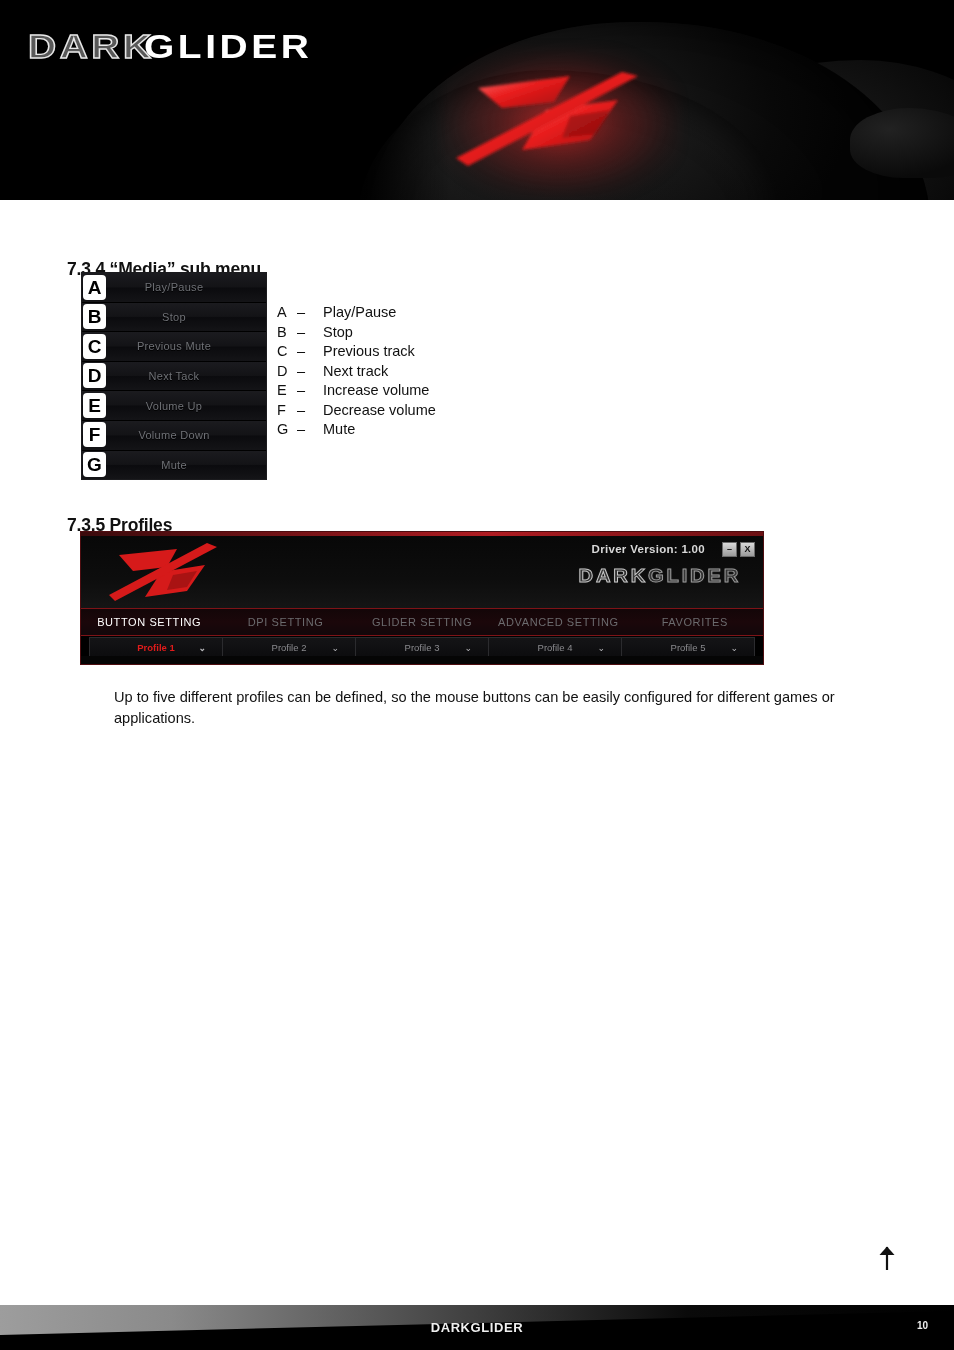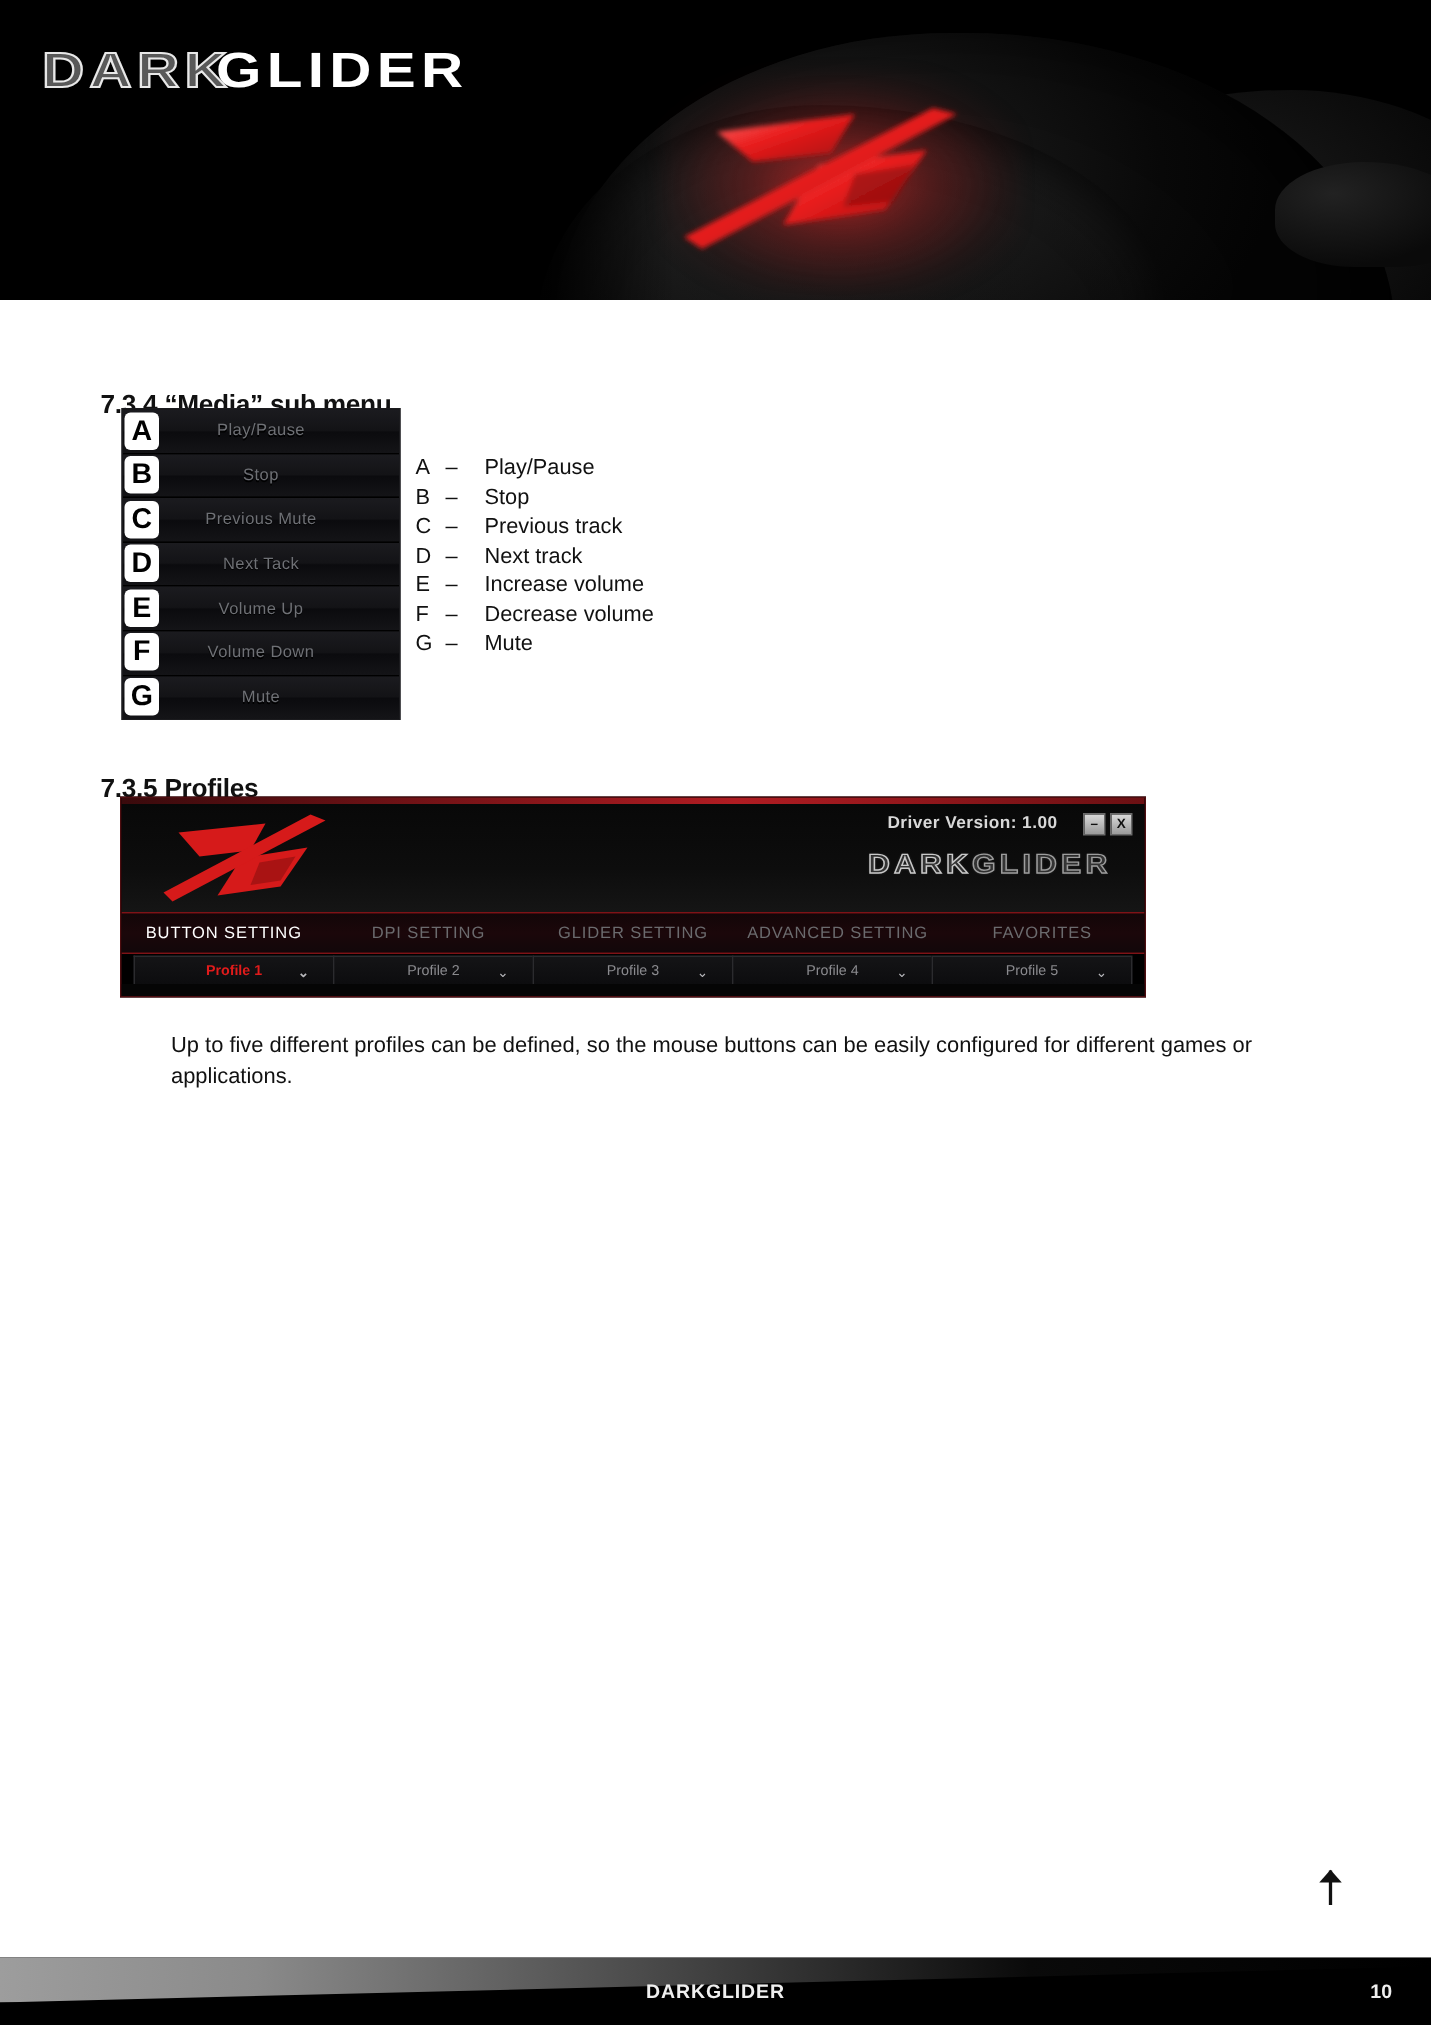--- a/index.html
+++ b/index.html
@@ -331,21 +331,21 @@
     font-size: 13px;
     font-weight: bold;
     letter-spacing: 0.6px;
     font-family: "Liberation Sans", sans-serif;
     z-index: 4;
   }
   .footer-page {
     position: absolute;
     right: 26px; top: 15px;
     color: #efefef;
-    font-size: 13px;
+    font-size: 10px;
     font-weight: bold;
     font-family: "Liberation Sans", sans-serif;
     z-index: 4;
   }
 </style>
 </head>
 <body>
 
 <div class="header-banner">
 

